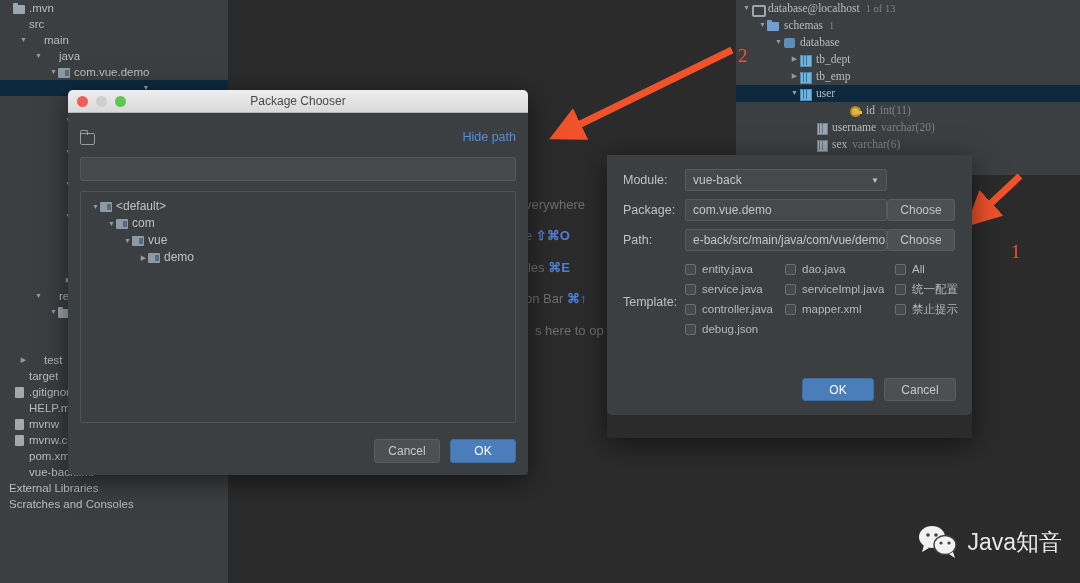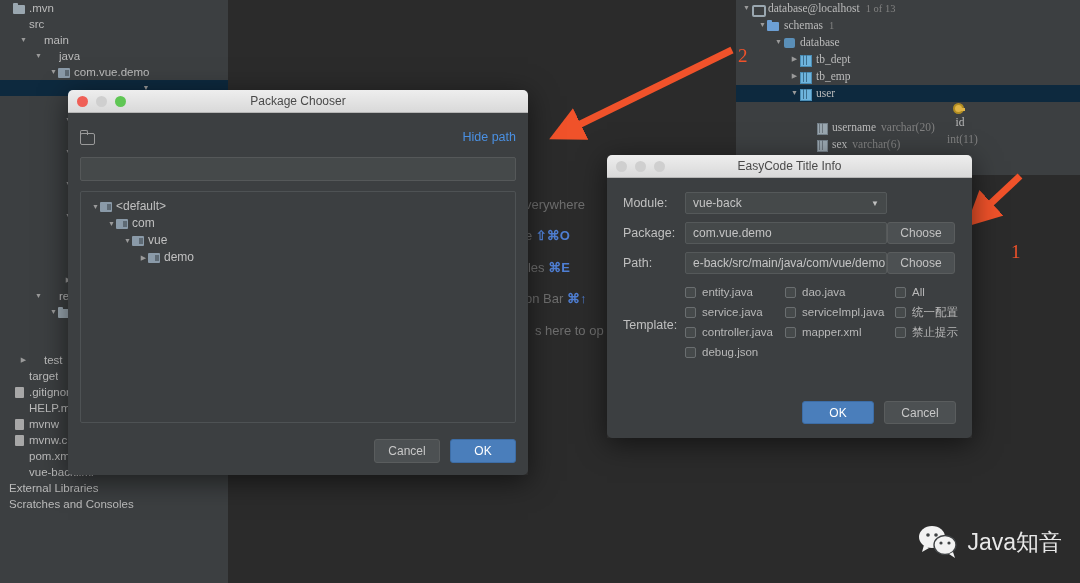--- a/index.html
+++ b/index.html
@@ -483,21 +483,21 @@
         <div class="db-row" style="padding-left: 54px;">
           <span class="arrow">▶</span>
           <span class="db-ico tbl"></span>
           <span>tb_emp</span>
         </div>
         <div class="db-row selected" style="padding-left: 54px;">
           <span class="arrow">▼</span>
           <span class="db-ico tbl"></span>
           <span>user</span>
         </div>
-        <div class="db-row" style="padding-left: 104px; flex-direction: column;">
+        <div class="db-row" style="padding-left: 104px;">
           <span class="arrow"></span>
           <span class="db-ico key"></span>
           <span>id</span>
           <span class="db-type">int(11)</span>
         </div>
         <div class="db-row" style="padding-left: 70px;">
           <span class="arrow"></span>
           <span class="db-ico col"></span>
           <span>username</span>
           <span class="db-type">varchar(20)</span>
@@ -590,28 +590,20 @@
           </div>
       </div>
       <div class="pkg-buttons">
         <div class="btn">Cancel</div>
         <div class="btn primary">OK</div>
       </div>
     </div>
   </div>
 
   <div class="dlg" id="easycode">
-    <div class="dlg-titlebar">
-      <div class="lights">
-        <div class="light l-off"></div>
-        <div class="light l-off"></div>
-        <div class="light l-off"></div>
-      </div>
-      <div class="dlg-title">EasyCode Title Info</div>
-    </div>
     <div class="dlg-body">
 
       <div class="ec-row">
         <div class="ec-label">Module:</div>
         <div class="ec-select">
           <span>vue-back</span>
           <span class="caret">▼</span>
         </div>
       </div>
 

